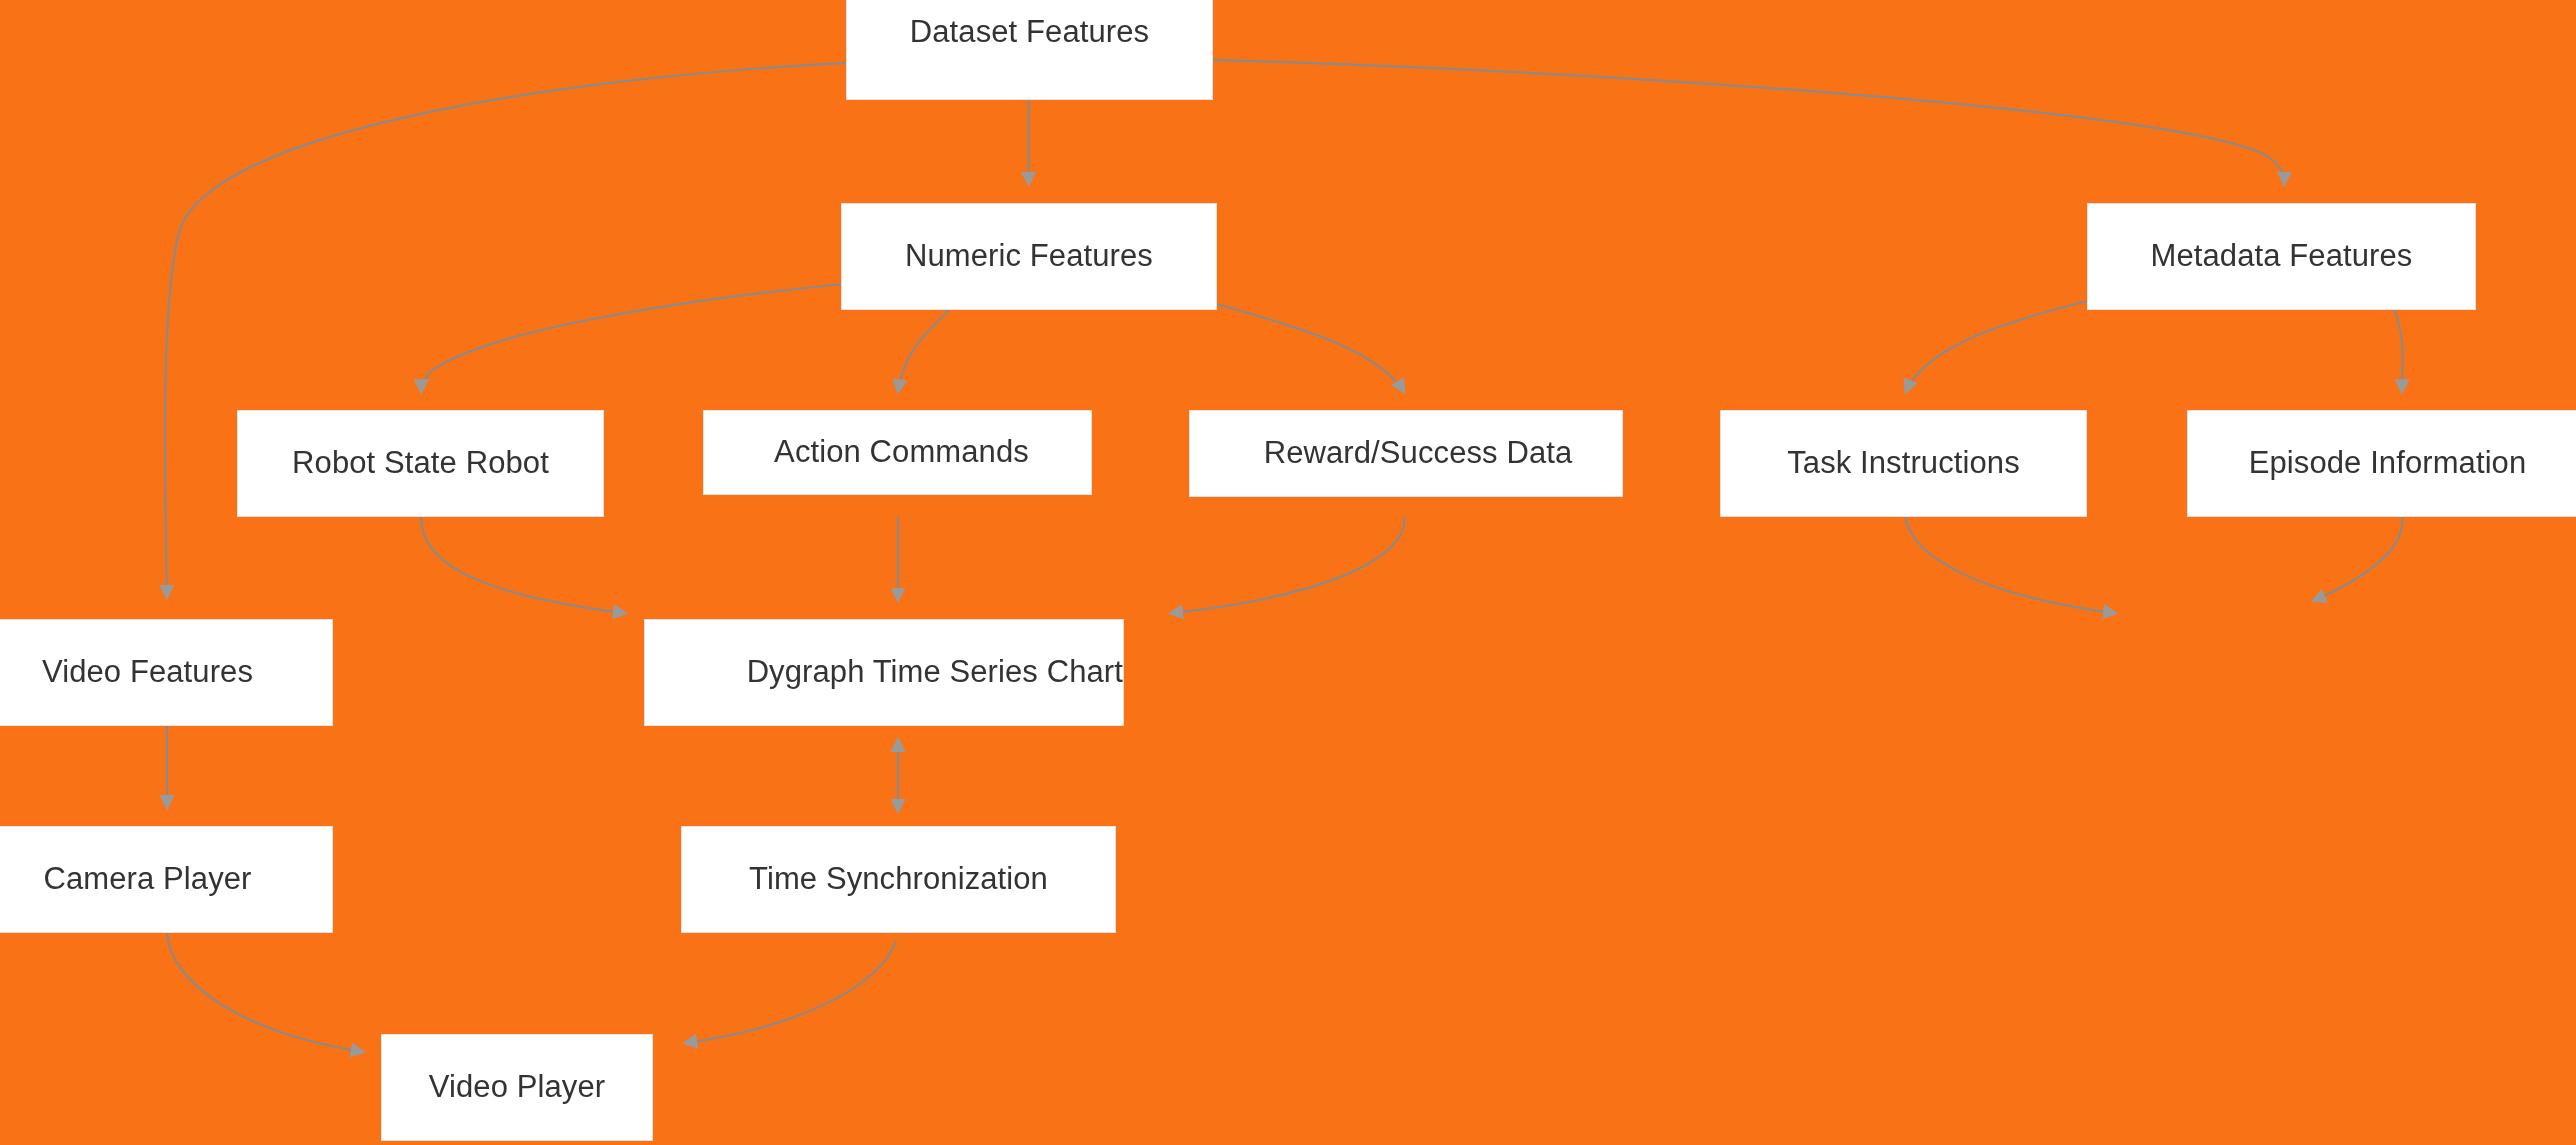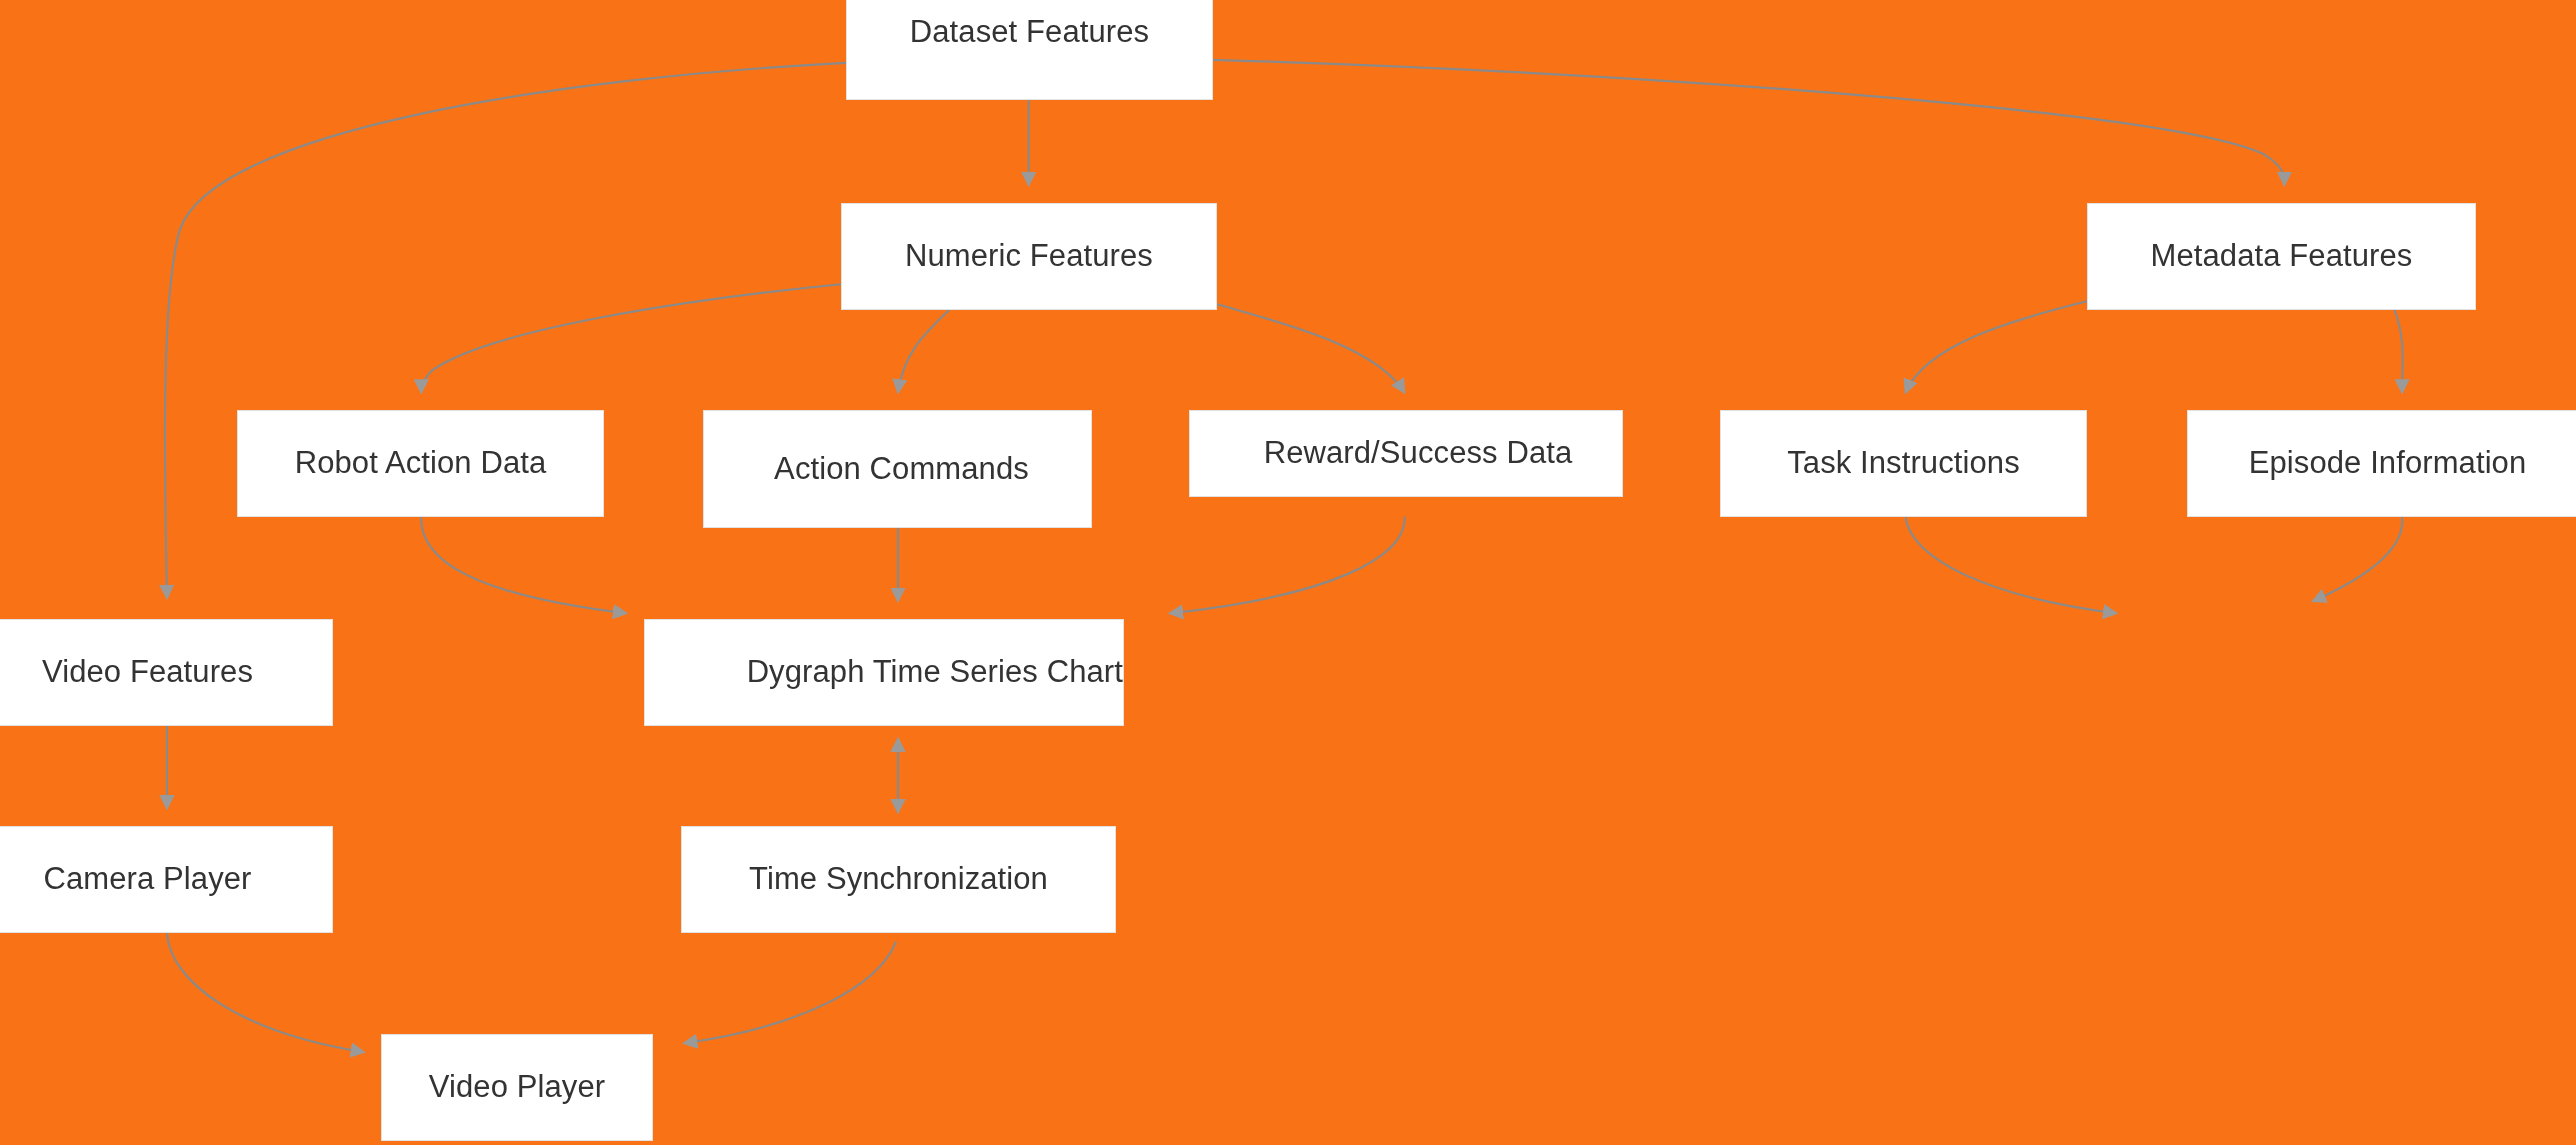--- a/index.html
+++ b/index.html
@@ -100,24 +100,24 @@
 
   <div class="node" style="left:841px; top:203px; width:376px; height:107px;">
     <span class="node-label">Numeric Features</span>
   </div>
 
   <div class="node" style="left:2087px; top:203px; width:389px; height:107px;">
     <span class="node-label">Metadata Features</span>
   </div>
 
   <div class="node" style="left:237px; top:410px; width:367px; height:107px;">
-    <span class="node-label">Robot Action Data</span>
+    <span class="node-label">Robot State Robot</span>
   </div>
 
-  <div class="node" style="left:703px; top:410px; width:389px; height:118px;padding-left:8px;">
+  <div class="node" style="left:703px; top:410px; width:389px; height:85px;padding-left:8px;">
     <span class="node-label">Action Commands</span>
   </div>
 
   <div class="node" style="left:1189px; top:410px; width:434px; height:87px;padding-left:24px;">
     <span class="node-label">Reward/Success Data</span>
   </div>
 
   <div class="node" style="left:1720px; top:410px; width:367px; height:107px;">
     <span class="node-label">Task Instructions</span>
   </div>

